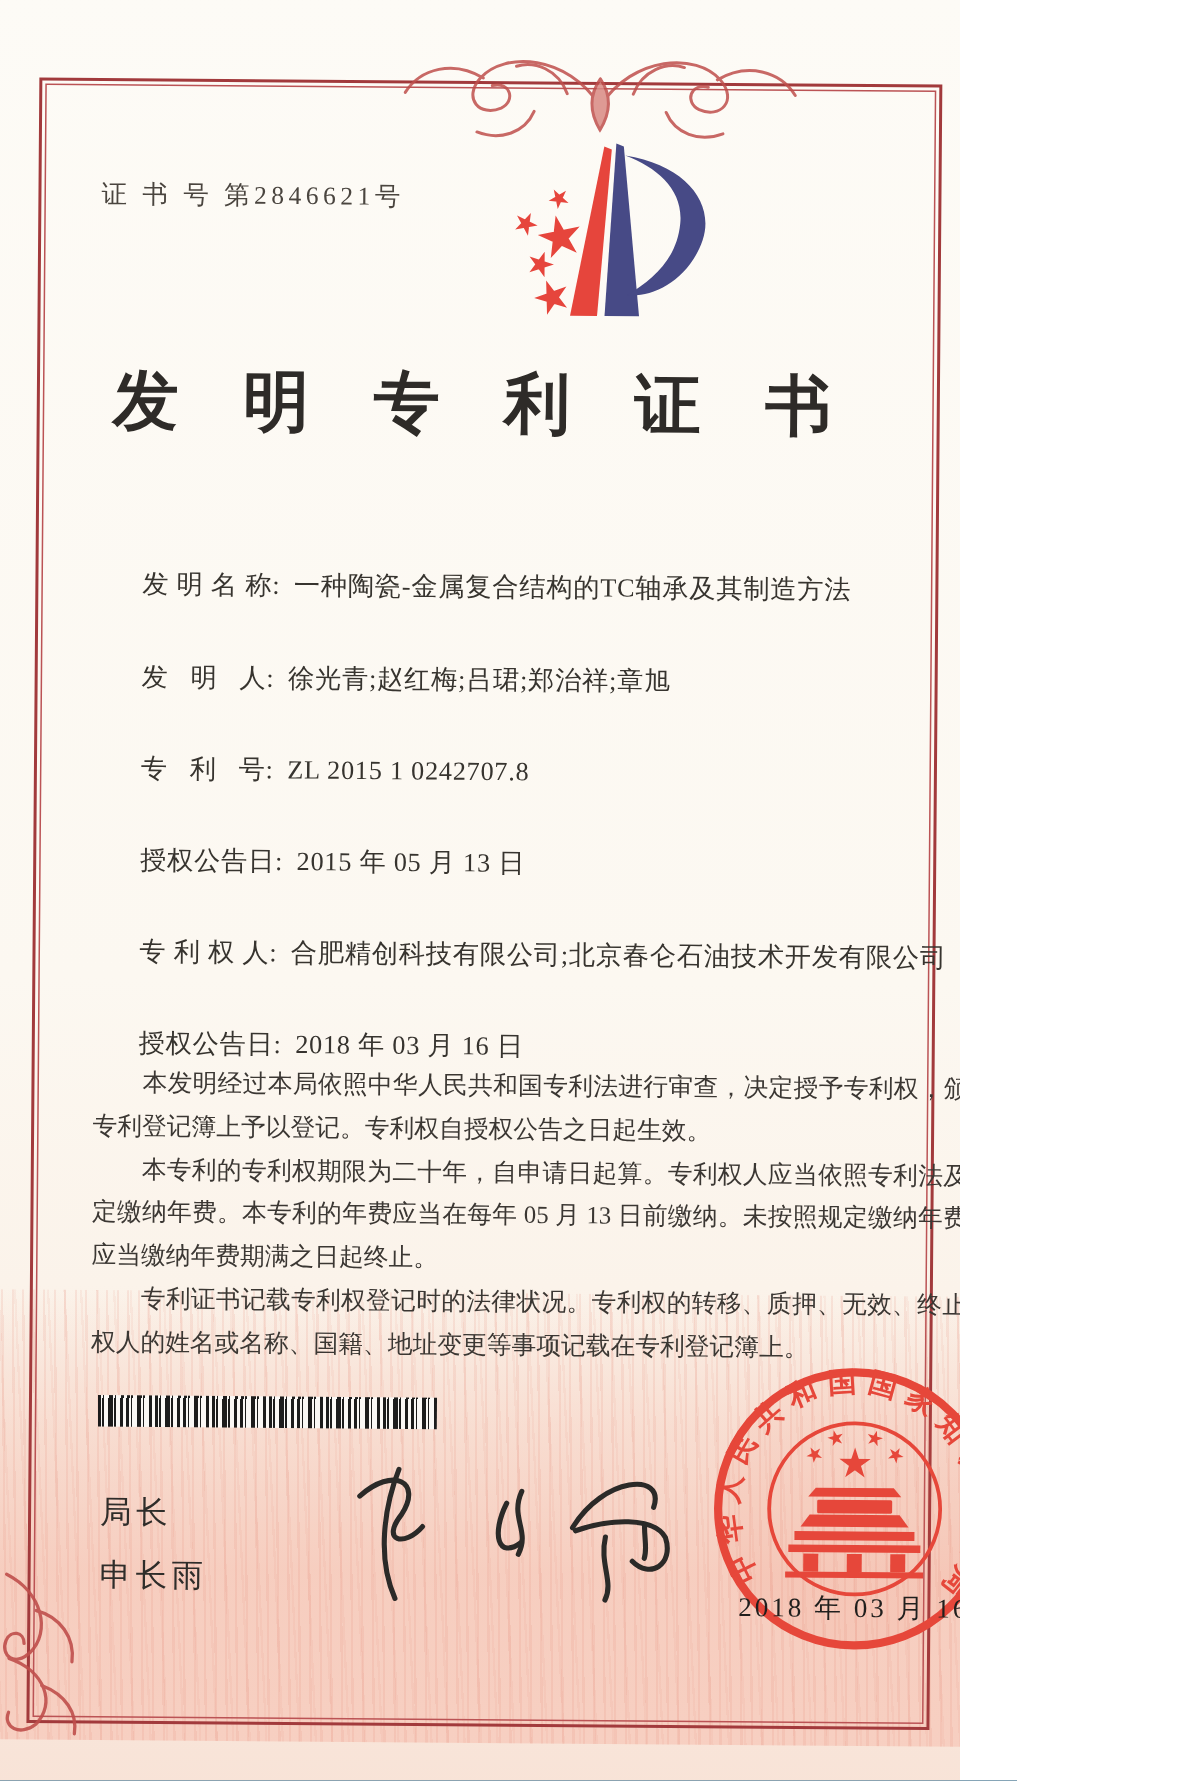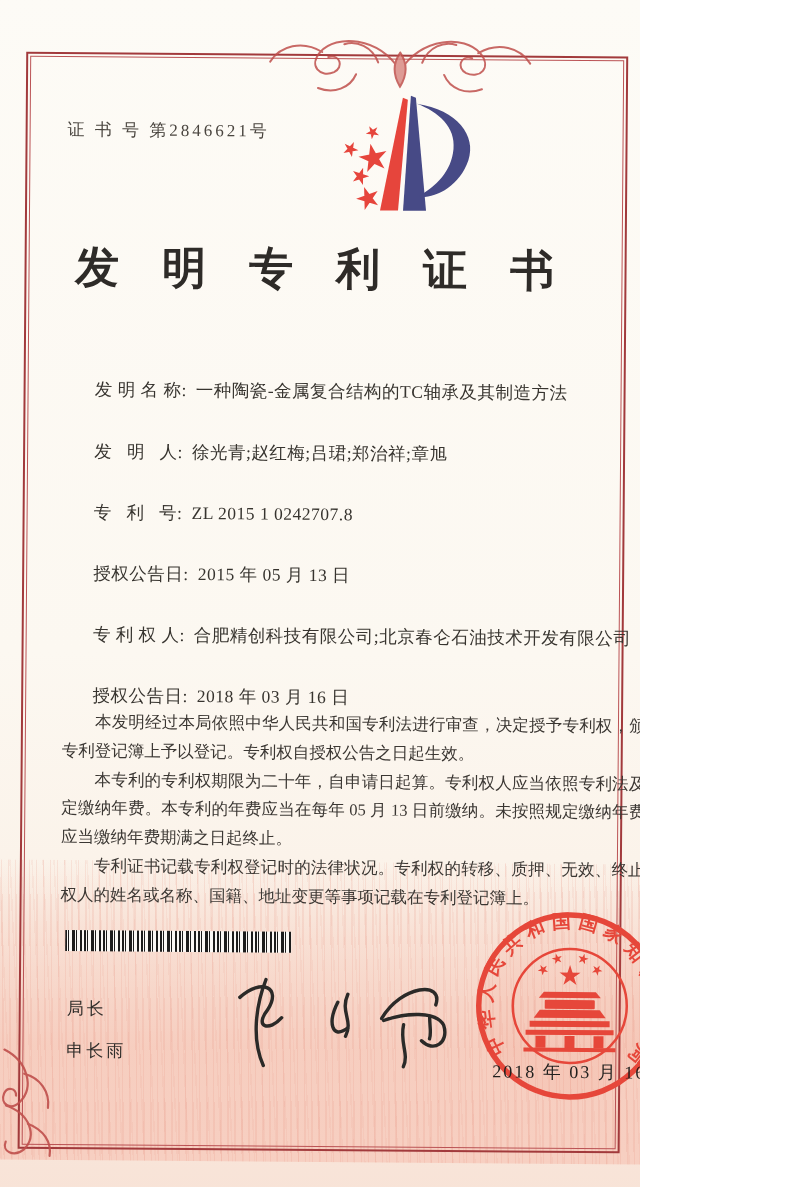--- a/index.html
+++ b/index.html
@@ -14,21 +14,21 @@
   .frame{position:absolute;left:28px;top:60px;right:22px;bottom:42px;border:2.5px solid #a23a3c;}
   .frame::after{content:"";position:absolute;inset:2px;border:1px solid #bb5355;}
   .certno{position:absolute;left:70px;top:126px;font-size:17px;letter-spacing:3px;color:#4a453f;white-space:pre;}
   .title{position:absolute;left:0;right:0;top:246px;text-align:center;font-size:44px;font-weight:600;letter-spacing:16px;color:#2e2b28;white-space:pre;}
   .row{position:absolute;left:70px;font-size:17.5px;color:#37342f;white-space:pre;letter-spacing:0.5px;}
   .row .val{margin-left:9px;}
   .paras{position:absolute;left:69px;top:716px;width:684px;font-size:16.5px;line-height:28.8px;color:#3b3733;text-align:justify;}
   .paras p{margin:0;text-indent:2em;}
   .barcode{position:absolute;left:74px;top:938px;width:226px;height:21px;
     background:repeating-linear-gradient(90deg,#1c1c1c 0 2px,#faf8f5 2px 3px,#1c1c1c 3px 4px,#faf8f5 4px 7px,#1c1c1c 7px 10px,#faf8f5 10px 11px,#1c1c1c 11px 12px,#faf8f5 12px 15px,#1c1c1c 15px 17px,#faf8f5 17px 19px);}
-  .issuer{position:absolute;left:76px;top:996px;font-family:"Liberation Sans","DejaVu Sans",sans-serif;font-size:17px;color:#2f2d2a;letter-spacing:3px;line-height:42px;}
+  .issuer{position:absolute;left:76px;top:996px;font-family:"Liberation Sans","DejaVu Sans",sans-serif;font-size:21px;color:#2f2d2a;letter-spacing:3px;line-height:42px;}
   .sig{position:absolute;left:205px;top:972px;}
   .seal{position:absolute;left:481px;top:912px;}
   .date{position:absolute;left:502px;top:1064px;font-size:18px;letter-spacing:2px;color:#201f1d;white-space:pre;}
   .logo{position:absolute;left:338px;top:92px;}
   .taxstamp{position:absolute;left:637px;top:70px;transform:rotate(-14deg);}
   .orn-top{position:absolute;left:262px;top:24px;}
   .orn-bl{position:absolute;left:4px;top:1052px;}
   .orn-br{position:absolute;left:716px;top:1030px;}
   svg text{font-family:"Liberation Serif","DejaVu Serif",serif;}
 </style>

